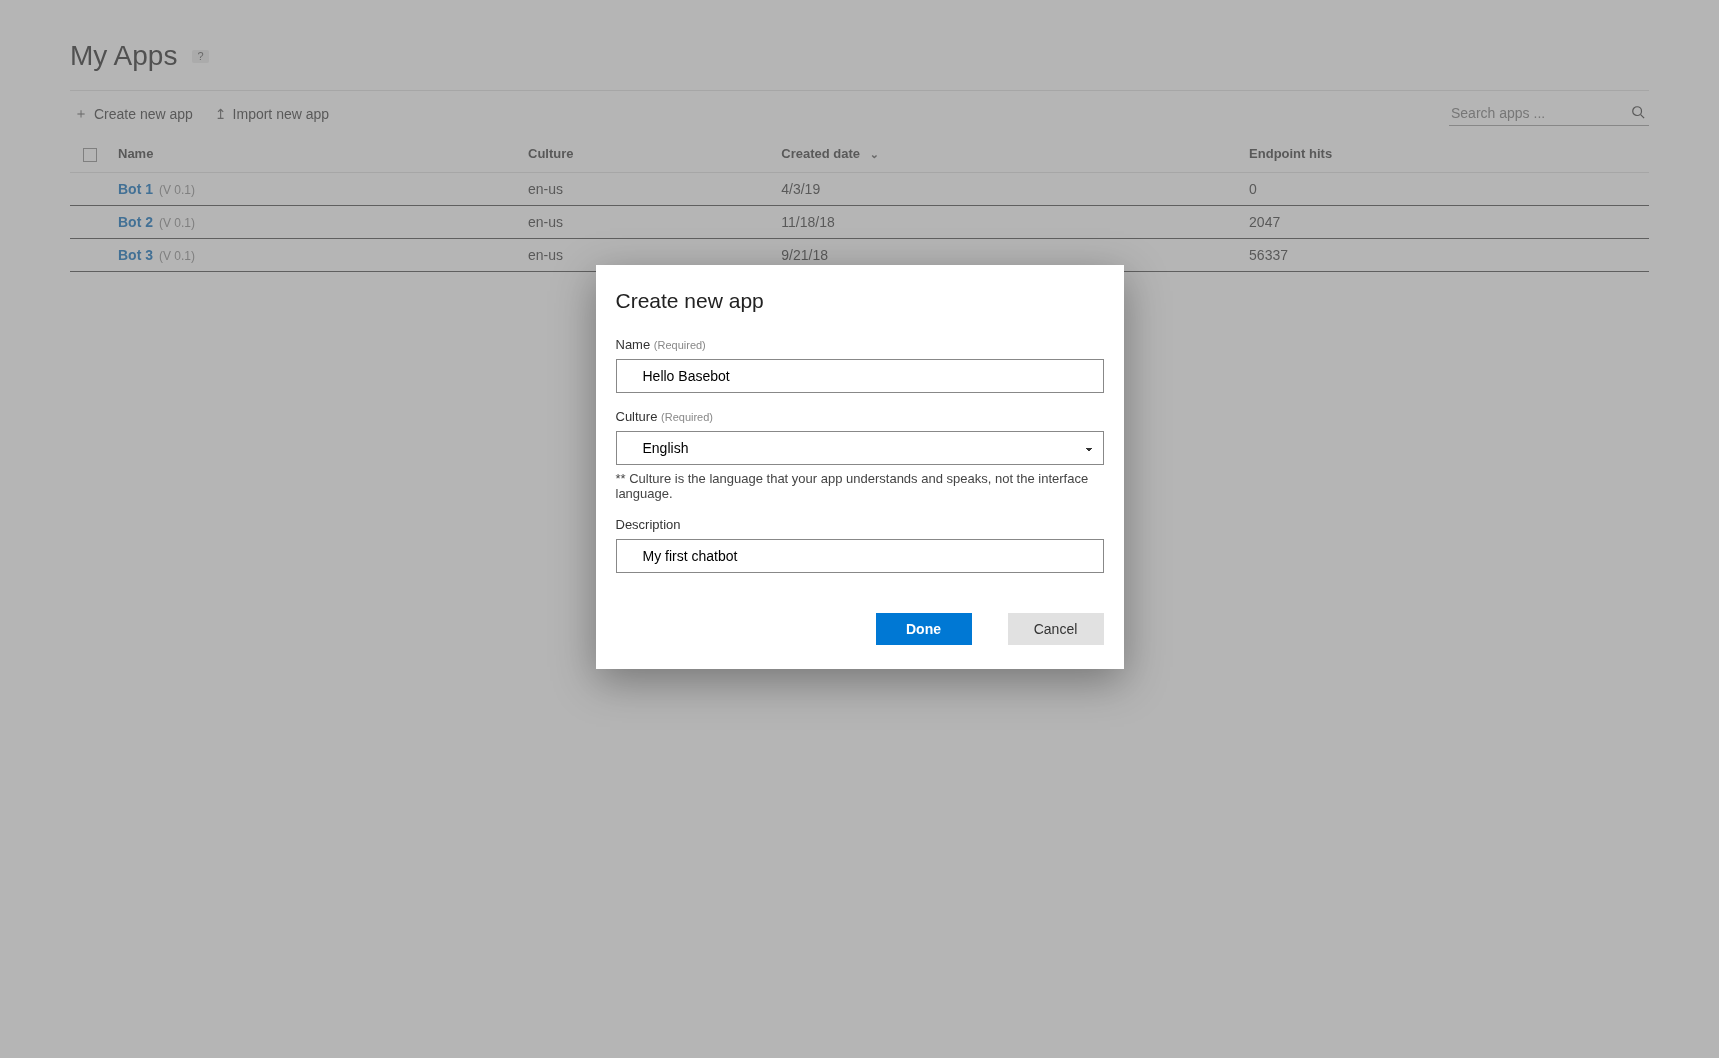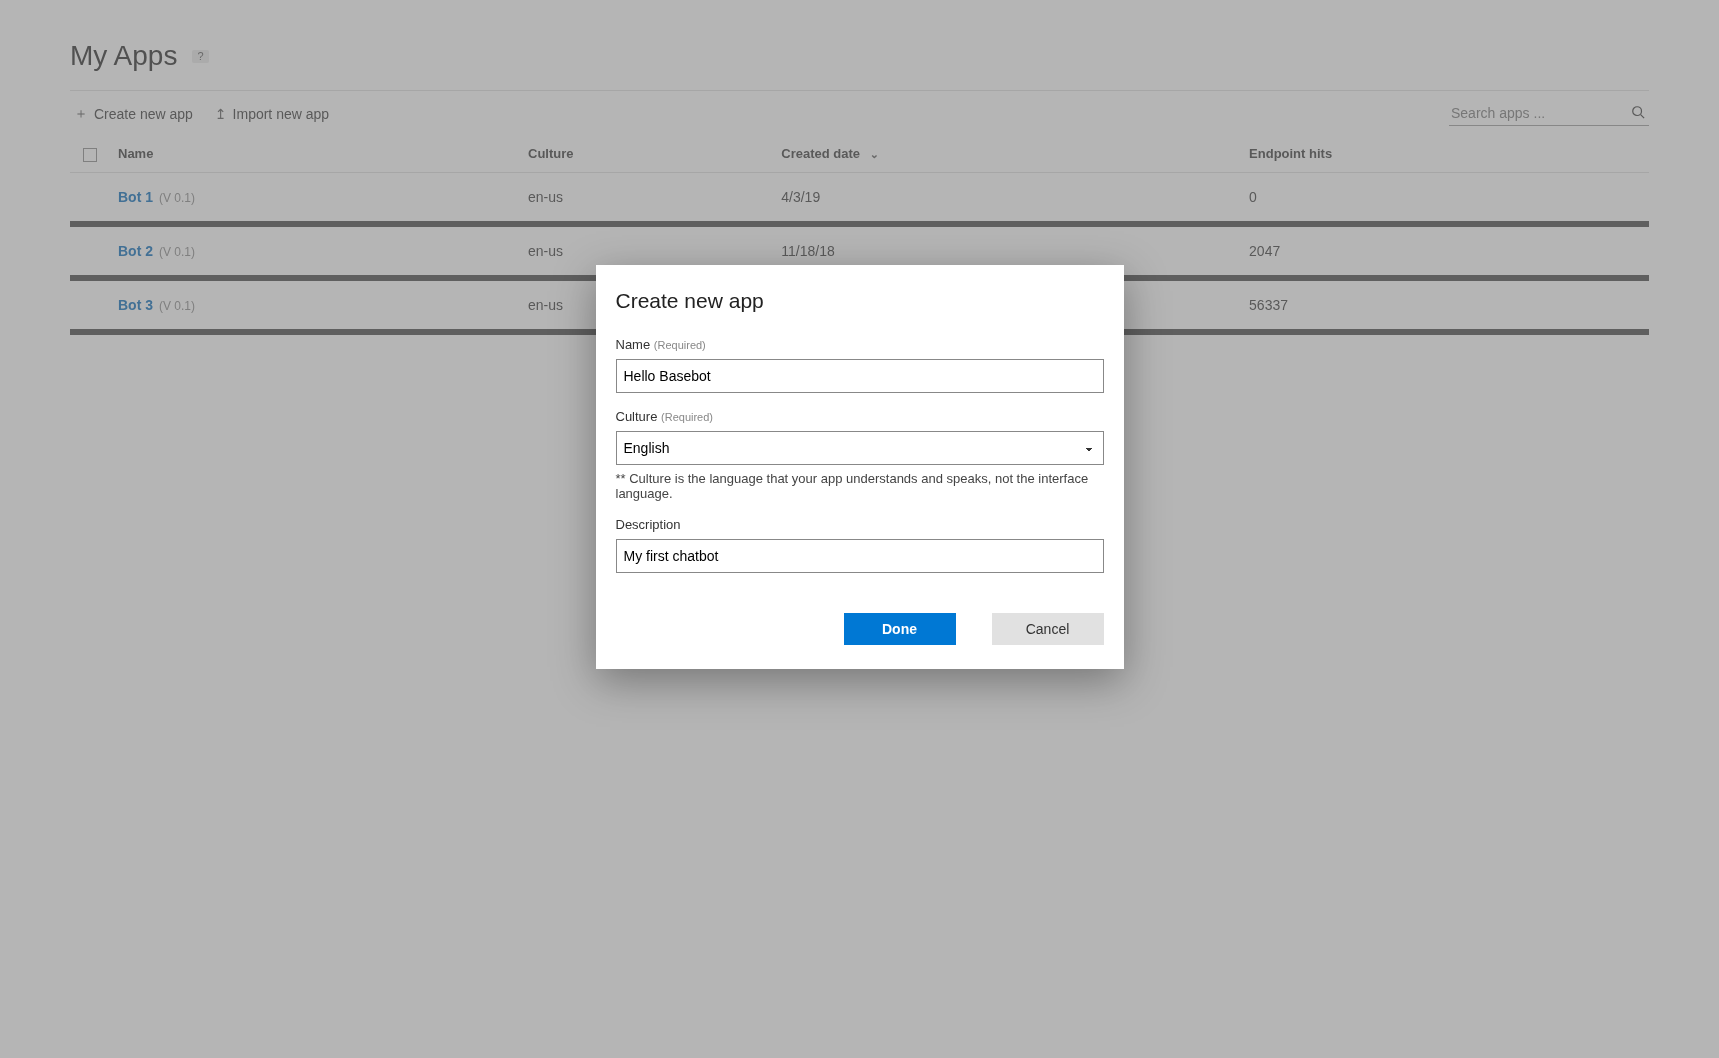--- a/index.html
+++ b/index.html
@@ -88,22 +88,22 @@
       text-align: left;
       font-size: 13px;
       font-weight: 600;
       color: #333;
       padding: 10px 8px;
       border-bottom: 1px solid #ddd;
     }
     .table tbody td {
       font-size: 14px;
       color: #333;
-      padding: 16px 8px;
-      border-bottom: 6px solid #404040;
+      padding: 8px 8px;
+      border-bottom: 1px solid #404040;
     }
     .table .col-checkbox { width: 40px; text-align: center; }
     .table .col-name { width: 410px; }
     .table .row-app .app-link {
       color: #0067b8;
       font-weight: 600;
       font-size: 14px;
     }
     .table .row-app .app-version {
       color: #888;
@@ -153,21 +153,21 @@
       font-size: 13px;
       color: #333;
     }
     .form-label .req {
       font-size: 11px;
       color: #888;
     }
     .form-input, .form-select {
       width: 100%;
       border: 1px solid #888;
-      padding: 8px 7px;
+      padding: 8px 26px;
       font-size: 14px;
       margin-top: 6px;
       font-family: inherit;
       background: #fff;
     }
     .form-select {
       appearance: none;
       background-image: linear-gradient(45deg, transparent 50%, #333 50%), linear-gradient(135deg, #333 50%, transparent 50%);
       background-position: calc(100% - 14px) 16px, calc(100% - 10px) 16px;
       background-size: 4px 4px, 4px 4px;
@@ -180,21 +180,21 @@
     }
     .dialog-actions {
       display: flex;
       justify-content: flex-end;
       gap: 8px;
       margin-top: 40px;
     }
     .btn {
       border: none;
       padding: 8px 0;
-      width: 112px;
+      width: 96px;
       font-size: 14px;
       cursor: pointer;
       font-family: inherit;
     }
     .btn-primary {
       background: #0078d4;
       color: #fff;
       font-weight: 600;
     }
     .btn-secondary {

